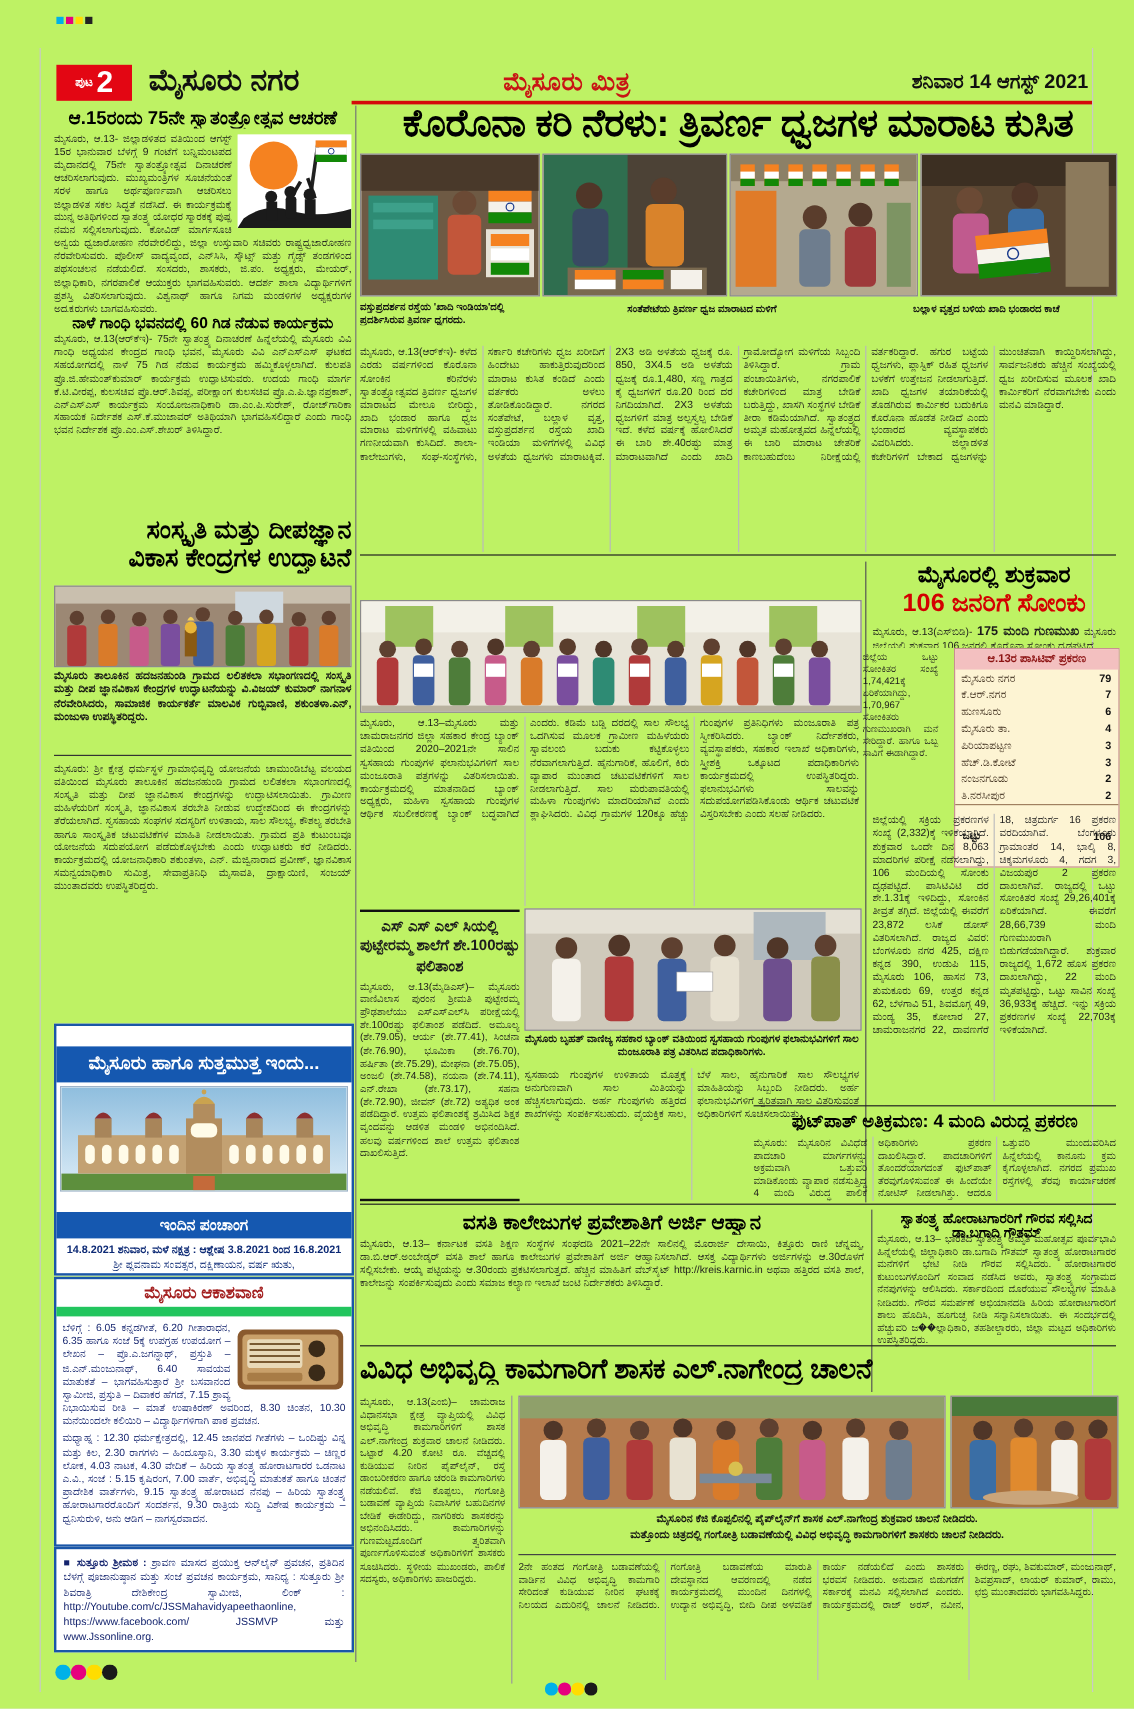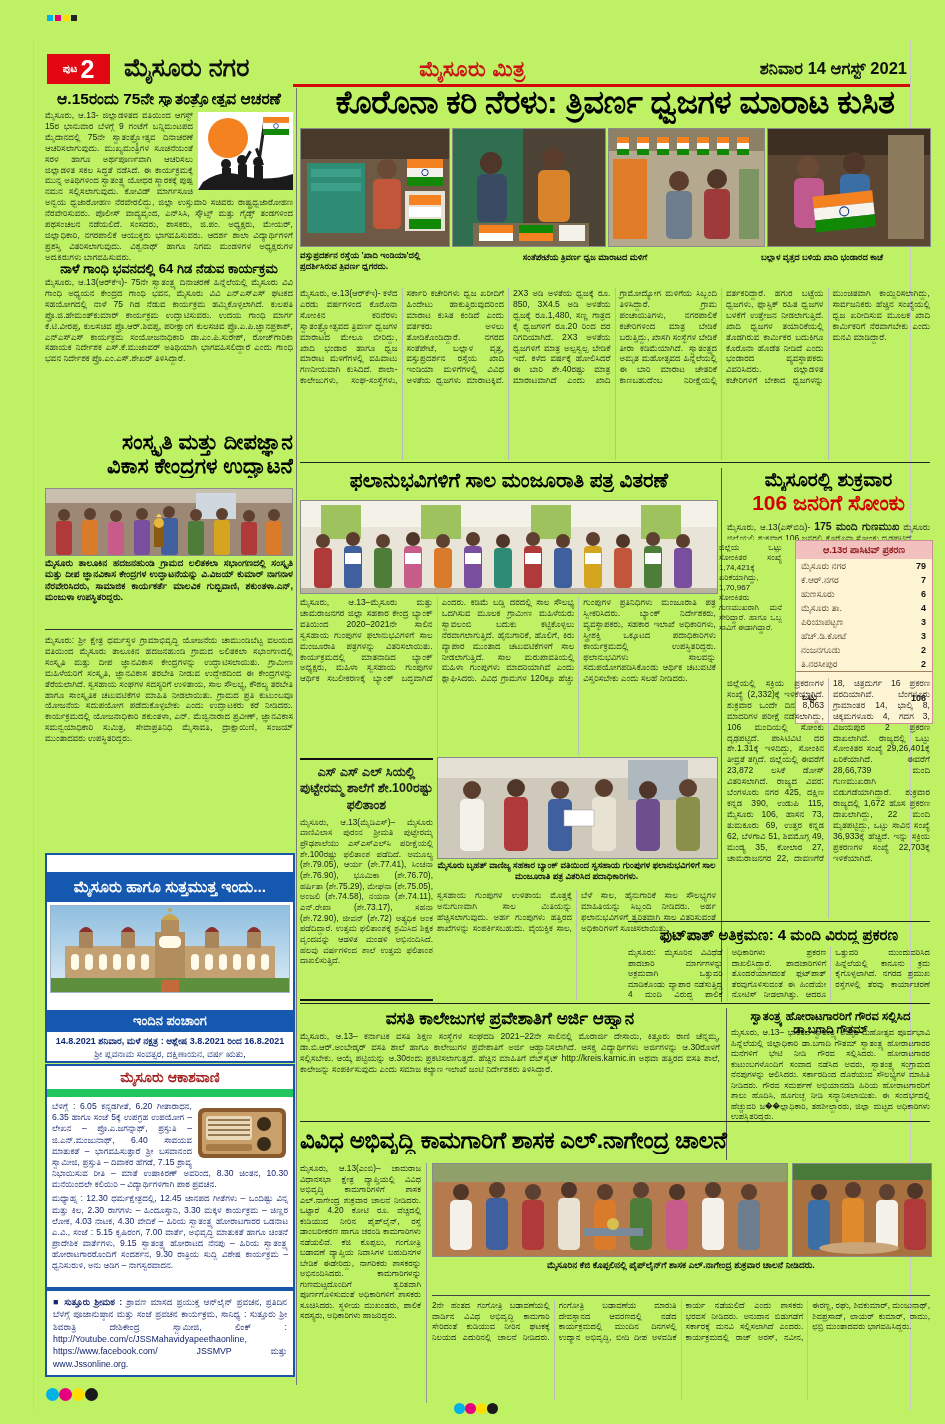--- a/index.html
+++ b/index.html
@@ -93,21 +93,21 @@
           <rect x="40" y="52" width="9" height="18" rx="2" fill="#1b1b1b"></rect>
         <rect x="47" y="38" width="3" height="16" fill="#1b1b1b" transform="rotate(30 48 46)"></rect>
         <circle cx="60" cy="50" r="5" fill="#1b1b1b"></circle>
           <rect x="56" y="54" width="9" height="16" fill="#1b1b1b"></rect>
         <rect x="60" y="36" width="3" height="18" fill="#1b1b1b" transform="rotate(-20 61 45)"></rect>
       </svg>
     </span>
     <span>ಮೈಸೂರು, ಆ.13- ಜಿಲ್ಲಾಡಳಿತದ ವತಿಯಿಂದ ಆಗಸ್ಟ್ 15ರ ಭಾನುವಾರ ಬೆಳಗ್ಗೆ 9 ಗಂಟೆಗೆ ಬನ್ನಿಮಂಟಪದ ಮೈದಾನದಲ್ಲಿ 75ನೇ ಸ್ವಾತಂತ್ರ್ಯೋತ್ಸವ ದಿನಾಚರಣೆ ಆಚರಿಸಲಾಗುವುದು. ಮುಖ್ಯಮಂತ್ರಿಗಳ ಸೂಚನೆಯಂತೆ ಸರಳ ಹಾಗೂ ಅರ್ಥಪೂರ್ಣವಾಗಿ ಆಚರಿಸಲು ಜಿಲ್ಲಾಡಳಿತ ಸಕಲ ಸಿದ್ಧತೆ ನಡೆಸಿದೆ. ಈ ಕಾರ್ಯಕ್ರಮಕ್ಕೆ ಮುನ್ನ ಅತಿಥಿಗಳಿಂದ ಸ್ವಾತಂತ್ರ್ಯ ಯೋಧರ ಸ್ಮಾರಕಕ್ಕೆ ಪುಷ್ಪ ನಮನ ಸಲ್ಲಿಸಲಾಗುವುದು. ಕೋವಿಡ್ ಮಾರ್ಗಸೂಚಿ ಅನ್ವಯ ಧ್ವಜಾರೋಹಣ ನೆರವೇರಲಿದ್ದು, ಜಿಲ್ಲಾ ಉಸ್ತುವಾರಿ ಸಚಿವರು ರಾಷ್ಟ್ರಧ್ವಜಾರೋಹಣ ನೆರವೇರಿಸುವರು. ಪೊಲೀಸ್ ವಾದ್ಯವೃಂದ, ಎನ್‌ಸಿಸಿ, ಸ್ಕೌಟ್ಸ್ ಮತ್ತು ಗೈಡ್ಸ್ ತಂಡಗಳಿಂದ ಪಥಸಂಚಲನ ನಡೆಯಲಿದೆ. ಸಂಸದರು, ಶಾಸಕರು, ಜಿ.ಪಂ. ಅಧ್ಯಕ್ಷರು, ಮೇಯರ್, ಜಿಲ್ಲಾಧಿಕಾರಿ, ನಗರಪಾಲಿಕೆ ಆಯುಕ್ತರು ಭಾಗವಹಿಸುವರು. ಆದರ್ಶ ಶಾಲಾ ವಿದ್ಯಾರ್ಥಿಗಳಿಗೆ ಪ್ರಶಸ್ತಿ ವಿತರಿಸಲಾಗುವುದು. ವಿಶ್ವನಾಥ್ ಹಾಗೂ ನಿಗಮ ಮಂಡಳಿಗಳ ಅಧ್ಯಕ್ಷರುಗಳ ಅಧ್ಯಕ್ಷರುಗಳು ಭಾಗವಹಿಸುವರು.</span>
   </div>
 
-  <div class="abs h-sub" style="left:45px;top:261px;width:248px">ನಾಳೆ ಗಾಂಧಿ ಭವನದಲ್ಲಿ 64 ಗಿಡ ನೆಡುವ ಕಾರ್ಯಕ್ರಮ</div>
+  <div class="abs h-sub" style="left:45px;top:261px;width:248px">ನಾಳೆ ಗಾಂಧಿ ಭವನದಲ್ಲಿ 60 ಗಿಡ ನೆಡುವ ಕಾರ್ಯಕ್ರಮ</div>
   <div class="abs body-t" style="left:45px;top:277px;width:248px;height:149px">ಮೈಸೂರು, ಆ.13(ಆರ್‌ಕೆಇ)- 75ನೇ ಸ್ವಾತಂತ್ರ್ಯ ದಿನಾಚರಣೆ ಹಿನ್ನೆಲೆಯಲ್ಲಿ ಮೈಸೂರು ವಿವಿ ಗಾಂಧಿ ಅಧ್ಯಯನ ಕೇಂದ್ರದ ಗಾಂಧಿ ಭವನ, ಮೈಸೂರು ವಿವಿ ಎನ್‌ಎಸ್‌ಎಸ್ ಘಟಕದ ಸಹಯೋಗದಲ್ಲಿ ನಾಳೆ 75 ಗಿಡ ನೆಡುವ ಕಾರ್ಯಕ್ರಮ ಹಮ್ಮಿಕೊಳ್ಳಲಾಗಿದೆ. ಕುಲಪತಿ ಪ್ರೊ.ಜಿ.ಹೇಮಂತ್‌ಕುಮಾರ್ ಕಾರ್ಯಕ್ರಮ ಉದ್ಘಾಟಿಸುವರು. ಉದಯ ಗಾಂಧಿ ಮಾರ್ಗ ಕೆ.ಟಿ.ವೀರಪ್ಪ, ಕುಲಸಚಿವ ಪ್ರೊ.ಆರ್.ಶಿವಪ್ಪ, ಪರೀಕ್ಷಾಂಗ ಕುಲಸಚಿವ ಪ್ರೊ.ಎ.ಪಿ.ಜ್ಞಾನಪ್ರಕಾಶ್, ಎನ್‌ಎಸ್‌ಎಸ್ ಕಾರ್ಯಕ್ರಮ ಸಂಯೋಜನಾಧಿಕಾರಿ ಡಾ.ಎಂ.ಪಿ.ಸುರೇಶ್, ರೋಜ್‌ಗಾರಿಕಾ ಸಹಾಯಕ ನಿರ್ದೇಶಕ ಎಸ್.ಕೆ.ಮುಜಾವರ್ ಅತಿಥಿಯಾಗಿ ಭಾಗವಹಿಸಲಿದ್ದಾರೆ ಎಂದು ಗಾಂಧಿ ಭವನ ನಿರ್ದೇಶಕ ಪ್ರೊ.ಎಂ.ಎಸ್.ಶೇಖರ್ ತಿಳಿಸಿದ್ದಾರೆ.</div>
 
   <div class="abs h-culture" style="left:45px;top:430px;width:248px">
     <div>ಸಂಸ್ಕೃತಿ ಮತ್ತು ದೀಪಜ್ಞಾನ</div>
     <div>ವಿಕಾಸ ಕೇಂದ್ರಗಳ ಉದ್ಘಾಟನೆ</div>
   </div>
 
   <div class="ph" style="left:45px;top:488px;width:246px;height:66px">
     <svg viewBox="0 0 246 66">
       <rect width="246" height="66" fill="#9c8874"></rect>
@@ -326,21 +326,20 @@
 
   <div class="abs cap" style="left:300px;top:250px;width:156px">ವಸ್ತುಪ್ರದರ್ಶನ ರಸ್ತೆಯ 'ಖಾದಿ ಇಂಡಿಯಾ'ದಲ್ಲಿ ಪ್ರದರ್ಶಿಸಿರುವ ತ್ರಿವರ್ಣ ಧ್ನಗರದು.</div>
   <div class="abs cap ctr" style="left:470px;top:252px;width:230px">ಸಂತೆಪೇಟೆಯ ತ್ರಿವರ್ಣ ಧ್ವಜ ಮಾರಾಟದ ಮಳಿಗೆ</div>
   <div class="abs cap ctr" style="left:716px;top:252px;width:212px">ಬಲ್ಲಾಳ ವೃತ್ತದ ಬಳಿಯ ಖಾದಿ ಭಂಡಾರದ ಕಾಚೆ</div>
 
   <div class="abs body-t cols6" style="left:300px;top:288px;width:630px;height:172px">ಮೈಸೂರು, ಆ.13(ಆರ್‌ಕೆಇ)- ಕಳೆದ ಎರಡು ವರ್ಷಗಳಿಂದ ಕೊರೊನಾ ಸೋಂಕಿನ ಕರಿನೆರಳು ಸ್ವಾತಂತ್ರ್ಯೋತ್ಸವದ ತ್ರಿವರ್ಣ ಧ್ವಜಗಳ ಮಾರಾಟದ ಮೇಲೂ ಬೀರಿದ್ದು, ಖಾದಿ ಭಂಡಾರ ಹಾಗೂ ಧ್ವಜ ಮಾರಾಟ ಮಳಿಗೆಗಳಲ್ಲಿ ವಹಿವಾಟು ಗಣನೀಯವಾಗಿ ಕುಸಿದಿದೆ. ಶಾಲಾ-ಕಾಲೇಜುಗಳು, ಸಂಘ-ಸಂಸ್ಥೆಗಳು, ಸರ್ಕಾರಿ ಕಚೇರಿಗಳು ಧ್ವಜ ಖರೀದಿಗೆ ಹಿಂದೇಟು ಹಾಕುತ್ತಿರುವುದರಿಂದ ಮಾರಾಟ ಕುಸಿತ ಕಂಡಿದೆ ಎಂದು ವರ್ತಕರು ಅಳಲು ತೋಡಿಕೊಂಡಿದ್ದಾರೆ. ನಗರದ ಸಂತೆಪೇಟೆ, ಬಲ್ಲಾಳ ವೃತ್ತ, ವಸ್ತುಪ್ರದರ್ಶನ ರಸ್ತೆಯ ಖಾದಿ ಇಂಡಿಯಾ ಮಳಿಗೆಗಳಲ್ಲಿ ವಿವಿಧ ಅಳತೆಯ ಧ್ವಜಗಳು ಮಾರಾಟಕ್ಕಿವೆ. 2X3 ಅಡಿ ಅಳತೆಯ ಧ್ವಜಕ್ಕೆ ರೂ. 850, 3X4.5 ಅಡಿ ಅಳತೆಯ ಧ್ವಜಕ್ಕೆ ರೂ.1,480, ಸಣ್ಣ ಗಾತ್ರದ ಕೈ ಧ್ವಜಗಳಿಗೆ ರೂ.20 ರಿಂದ ದರ ನಿಗದಿಯಾಗಿದೆ. 2X3 ಅಳತೆಯ ಧ್ವಜಗಳಿಗೆ ಮಾತ್ರ ಅಲ್ಪಸ್ವಲ್ಪ ಬೇಡಿಕೆ ಇದೆ. ಕಳೆದ ವರ್ಷಕ್ಕೆ ಹೋಲಿಸಿದರೆ ಈ ಬಾರಿ ಶೇ.40ರಷ್ಟು ಮಾತ್ರ ಮಾರಾಟವಾಗಿದೆ ಎಂದು ಖಾದಿ ಗ್ರಾಮೋದ್ಯೋಗ ಮಳಿಗೆಯ ಸಿಬ್ಬಂದಿ ತಿಳಿಸಿದ್ದಾರೆ. ಗ್ರಾಮ ಪಂಚಾಯಿತಿಗಳು, ನಗರಪಾಲಿಕೆ ಕಚೇರಿಗಳಿಂದ ಮಾತ್ರ ಬೇಡಿಕೆ ಬರುತ್ತಿದ್ದು, ಖಾಸಗಿ ಸಂಸ್ಥೆಗಳ ಬೇಡಿಕೆ ತೀರಾ ಕಡಿಮೆಯಾಗಿದೆ. ಸ್ವಾತಂತ್ರ್ಯದ ಅಮೃತ ಮಹೋತ್ಸವದ ಹಿನ್ನೆಲೆಯಲ್ಲಿ ಈ ಬಾರಿ ಮಾರಾಟ ಚೇತರಿಕೆ ಕಾಣಬಹುದೆಂಬ ನಿರೀಕ್ಷೆಯಲ್ಲಿ ವರ್ತಕರಿದ್ದಾರೆ. ಹಗುರ ಬಟ್ಟೆಯ ಧ್ವಜಗಳು, ಪ್ಲಾಸ್ಟಿಕ್ ರಹಿತ ಧ್ವಜಗಳ ಬಳಕೆಗೆ ಉತ್ತೇಜನ ನೀಡಲಾಗುತ್ತಿದೆ. ಖಾದಿ ಧ್ವಜಗಳ ತಯಾರಿಕೆಯಲ್ಲಿ ತೊಡಗಿರುವ ಕಾರ್ಮಿಕರ ಬದುಕಿಗೂ ಕೊರೊನಾ ಹೊಡೆತ ನೀಡಿದೆ ಎಂದು ಭಂಡಾರದ ವ್ಯವಸ್ಥಾಪಕರು ವಿವರಿಸಿದರು. ಜಿಲ್ಲಾಡಳಿತ ಕಚೇರಿಗಳಿಗೆ ಬೇಕಾದ ಧ್ವಜಗಳನ್ನು ಮುಂಚಿತವಾಗಿ ಕಾಯ್ದಿರಿಸಲಾಗಿದ್ದು, ಸಾರ್ವಜನಿಕರು ಹೆಚ್ಚಿನ ಸಂಖ್ಯೆಯಲ್ಲಿ ಧ್ವಜ ಖರೀದಿಸುವ ಮೂಲಕ ಖಾದಿ ಕಾರ್ಮಿಕರಿಗೆ ನೆರವಾಗಬೇಕು ಎಂದು ಮನವಿ ಮಾಡಿದ್ದಾರೆ.</div>
 
   <div class="hrule" style="left:300px;top:462px;width:630px"></div>
   <div class="vrule" style="left:721px;top:468px;height:534px"></div>
 
-  <div class="abs h-loan" style="left:300px;top:469px;width:418px">ಫಲಾನುಭವಿಗಳಿಗೆ ಸಾಲ ಮಂಜೂರಾತಿ ಪತ್ರ ವಿತರಣೆ</div>
   <div class="ph" style="left:300px;top:500px;width:416px;height:92px">
     <svg viewBox="0 0 416 92">
       <rect width="416" height="92" fill="#e8e4d8"></rect>
       <rect width="416" height="26" fill="#f3f1e8"></rect>
       <rect x="20" y="4" width="40" height="34" fill="#9ec25e"></rect>
         <rect x="120" y="4" width="40" height="34" fill="#9ec25e"></rect>
       <rect x="230" y="4" width="40" height="34" fill="#9ec25e"></rect>
         <rect x="340" y="4" width="40" height="34" fill="#9ec25e"></rect>
       <g>
         <circle cx="22" cy="40" r="7" fill="#5e4030"></circle>
@@ -519,20 +518,21 @@
         <circle cx="94" cy="28" r="8" fill="#5e4030"></circle>
           <rect x="83" y="36" width="22" height="50" rx="5" fill="#f4f1ea"></rect>
         <circle cx="122" cy="27" r="8" fill="#503628"></circle>
           <rect x="111" y="35" width="22" height="51" rx="5" fill="#b03a3a"></rect>
       </g>
       <ellipse cx="66" cy="84" rx="40" ry="6" fill="#caa57a"></ellipse>
     </svg>
   </div>
   <div class="abs ctr" style="left:432px;top:1259px;width:498px;font-size:9px;font-weight:bold;color:#111;line-height:1.5">
     <div>ಮೈಸೂರಿನ ಕೆಜಿ ಕೊಪ್ಪಲಿನಲ್ಲಿ ಪೈಪ್‌ಲೈನ್‌ಗೆ ಶಾಸಕ ಎಲ್.ನಾಗೇಂದ್ರ ಶುಕ್ರವಾರ ಚಾಲನೆ ನೀಡಿದರು.</div>
+    <div>ಮತ್ತೊಂದು ಚಿತ್ರದಲ್ಲಿ ಗಂಗೋತ್ರಿ ಬಡಾವಣೆಯಲ್ಲಿ ವಿವಿಧ ಅಭಿವೃದ್ಧಿ ಕಾಮಗಾರಿಗಳಿಗೆ ಶಾಸಕರು ಚಾಲನೆ ನೀಡಿದರು.</div>
   </div>
   <div class="hrule" style="left:432px;top:1295px;width:498px;background:#444"></div>
   <div class="abs body-t cols4" style="left:432px;top:1300px;width:498px;height:100px;font-size:8.3px">2ನೇ ಹಂತದ ಗಂಗೋತ್ರಿ ಬಡಾವಣೆಯಲ್ಲಿ ವಾರ್ಡಿನ ವಿವಿಧ ಅಭಿವೃದ್ಧಿ ಕಾಮಗಾರಿ ಸೇರಿದಂತೆ ಕುಡಿಯುವ ನೀರಿನ ಘಟಕಕ್ಕೆ ನಿಲಯದ ಎದುರಿನಲ್ಲಿ ಚಾಲನೆ ನೀಡಿದರು. ಗಂಗೋತ್ರಿ ಬಡಾವಣೆಯ ಮಾರುತಿ ದೇವಸ್ಥಾನದ ಆವರಣದಲ್ಲಿ ನಡೆದ ಕಾರ್ಯಕ್ರಮದಲ್ಲಿ ಮುಂದಿನ ದಿನಗಳಲ್ಲಿ ಉದ್ಯಾನ ಅಭಿವೃದ್ಧಿ, ಬೀದಿ ದೀಪ ಅಳವಡಿಕೆ ಕಾರ್ಯ ನಡೆಯಲಿದೆ ಎಂದು ಶಾಸಕರು ಭರವಸೆ ನೀಡಿದರು. ಅನುದಾನ ಬಿಡುಗಡೆಗೆ ಸರ್ಕಾರಕ್ಕೆ ಮನವಿ ಸಲ್ಲಿಸಲಾಗಿದೆ ಎಂದರು. ಕಾರ್ಯಕ್ರಮದಲ್ಲಿ ರಾಜ್ ಅರಸ್, ನವೀನ, ಈರಣ್ಣ, ರಘು, ಶಿವಕುಮಾರ್, ಮಂಜುನಾಥ್, ಶಿವಪ್ರಸಾದ್, ಲಾಯರ್ ಕುಮಾರ್, ರಾಮು, ಛಬ್ರಿ ಮುಂತಾದವರು ಭಾಗವಹಿಸಿದ್ದರು.</div>
 
   <div class="abs" style="left:454px;top:1400px">
     <span class="dot" style="width:11px;height:11px;background:#00b1e7"></span><span class="dot" style="width:11px;height:11px;background:#e6007e"></span><span class="dot" style="width:11px;height:11px;background:#ffdd00"></span><span class="dot" style="width:11px;height:11px;background:#1a1a1a"></span>
   </div>
 
 </div>
 

